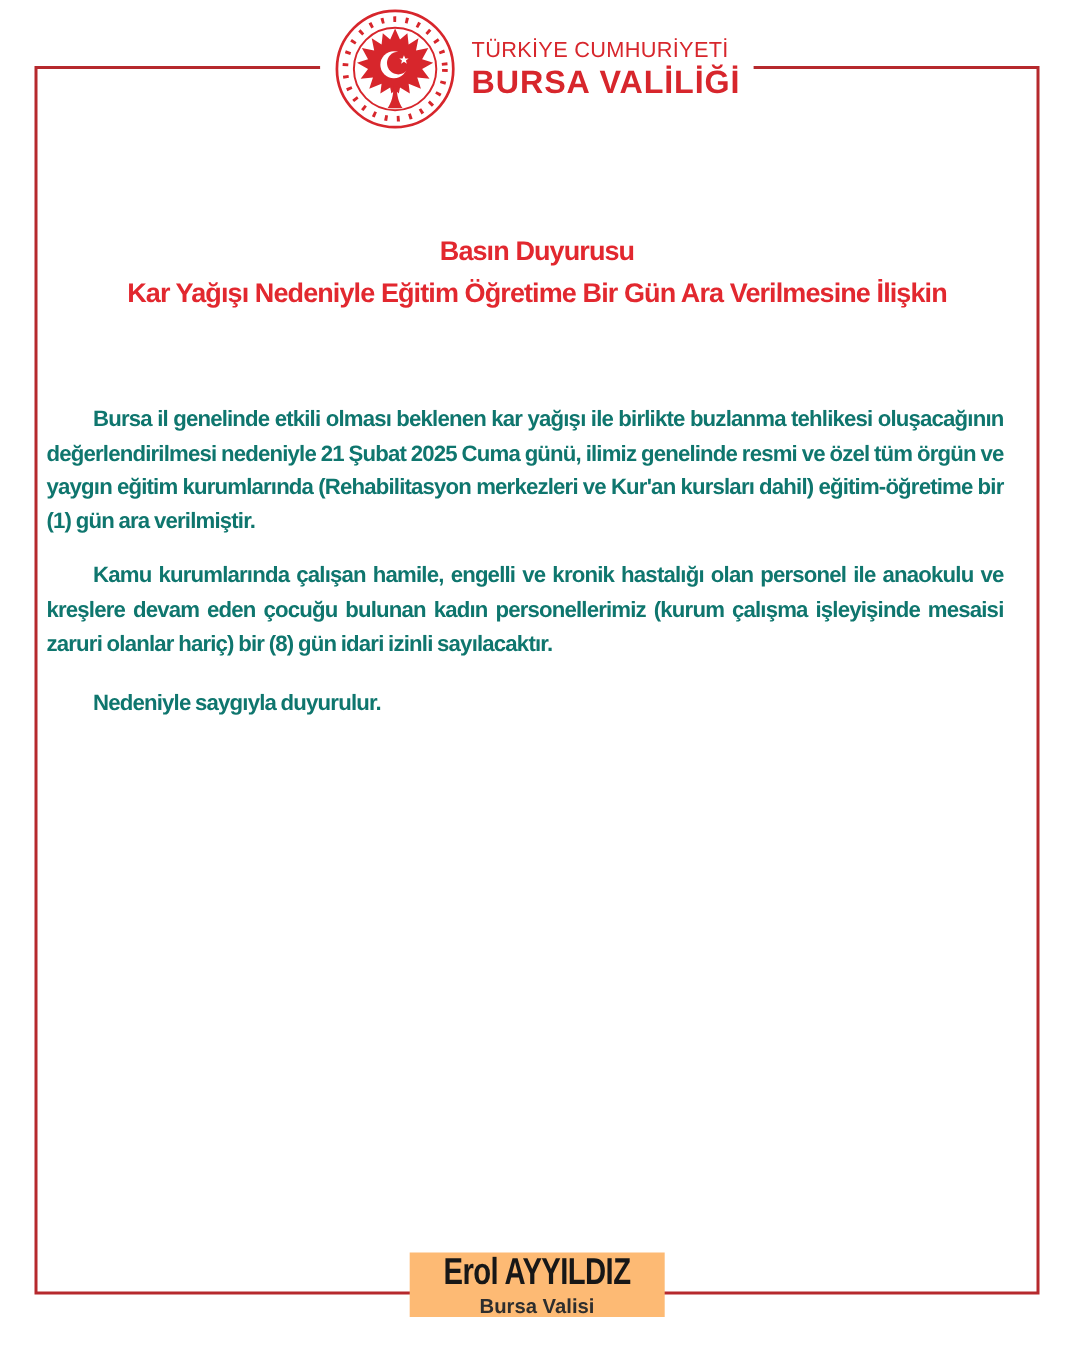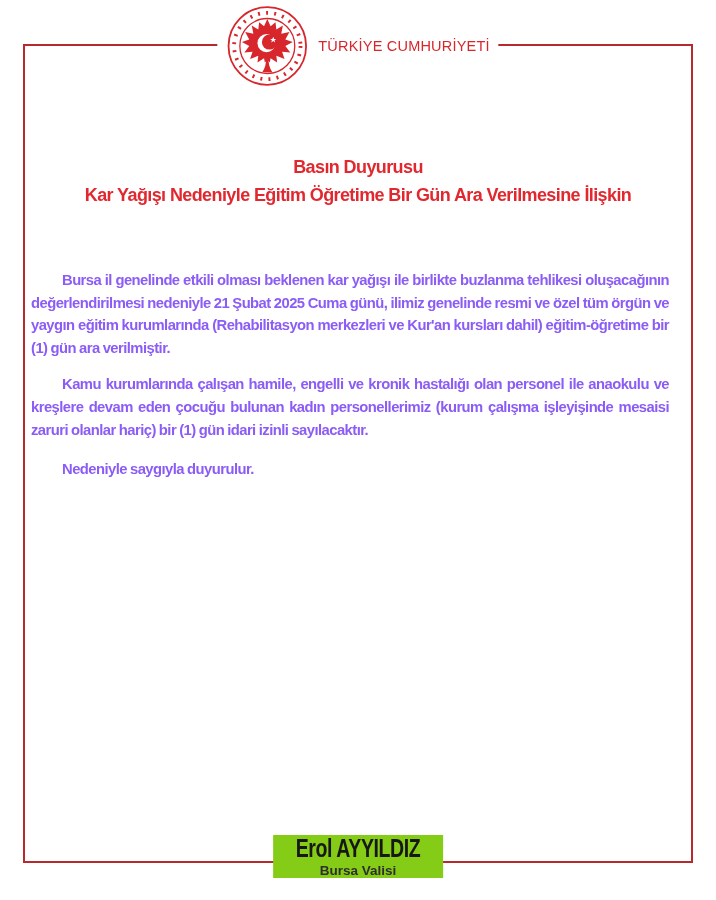--- a/index.html
+++ b/index.html
@@ -35,31 +35,31 @@
     margin:107px 12px 0;
     text-align:center;color:#e2282f;
     font-size:18px;font-weight:700;letter-spacing:-.6px;
     line-height:28px;
   }
   .title span{display:block;}
 
   
   .content{margin:60px 22px 0 6px;}
   .content p{
-    margin:0;color:#8b5cf6;font-weight:700;
+    margin:0;color:#0f766e;font-weight:700;
     font-size:14.8px;letter-spacing:-.55px;word-spacing:-.5px;
     line-height:22.6px;text-align:justify;text-indent:31px;
   }
   .content p.p2{margin-top:14px;}
   .content p.closing{margin-top:17px;text-align:left;}
 
   
   .signature{
     position:absolute;top:835px;left:50%;transform:translateX(-50%);
-    background:#84cc16;padding:0 5px;text-align:center;z-index:3;
+    background:#fdba74;padding:0 5px;text-align:center;z-index:3;
   }
   .sig-name{
     display:block;white-space:nowrap;
     font-size:25px;font-weight:700;color:#171717;line-height:26px;
     transform:scaleX(.78);transform-origin:center;
     letter-spacing:-.5px;
   }
   .sig-role{
     display:block;font-size:13.5px;font-weight:700;color:#2e2e2e;
     line-height:15px;margin-top:2px;
@@ -72,21 +72,21 @@
 
   <div class="frame">
 
     <h1 class="title">
       <span>Basın Duyurusu</span>
       <span>Kar Yağışı Nedeniyle Eğitim Öğretime Bir Gün Ara Verilmesine İlişkin</span>
     </h1>
 
     <div class="content">
       <p class="p1">Bursa il genelinde etkili olması beklenen kar yağışı ile birlikte buzlanma tehlikesi oluşacağının değerlendirilmesi nedeniyle 21 Şubat 2025 Cuma günü, ilimiz genelinde resmi ve özel tüm örgün ve yaygın eğitim kurumlarında (Rehabilitasyon merkezleri ve Kur'an kursları dahil) eğitim-öğretime bir (1) gün ara verilmiştir.</p>
-      <p class="p2">Kamu kurumlarında çalışan hamile, engelli ve kronik hastalığı olan personel ile anaokulu ve kreşlere devam eden çocuğu bulunan kadın personellerimiz (kurum çalışma işleyişinde mesaisi zaruri olanlar hariç) bir (1) gün idari izinli sayılacaktır.</p>
+      <p class="p2">Kamu kurumlarında çalışan hamile, engelli ve kronik hastalığı olan personel ile anaokulu ve kreşlere devam eden çocuğu bulunan kadın personellerimiz (kurum çalışma işleyişinde mesaisi zaruri olanlar hariç) bir (8) gün idari izinli sayılacaktır.</p>
       <p class="closing">Nedeniyle saygıyla duyurulur.</p>
     </div>
 
   </div>
 
   <div class="logo-block">
     <svg class="emblem" viewBox="0 0 100 100" aria-hidden="true">
 
       <circle cx="50" cy="50" r="47.3" fill="none" stroke="#d7262c" stroke-width="2.2"></circle>
 
@@ -98,20 +98,21 @@
 
       <path fill="#d7262c" d="M48.4 64 C49 71 47 77.5 43.8 82 L56.2 82 C53 77.5 51 71 51.6 64 Z"></path>
 
       <circle cx="49" cy="46.5" r="11" fill="#ffffff"></circle>
       <circle cx="52.6" cy="45.2" r="9.2" fill="#d7262c"></circle>
 
       <path fill="#ffffff" transform="translate(57.2,42.6) scale(1.25)" d="M0,-3 L0.9,-0.93 L3,-0.93 L1.3,0.36 L1.85,2.43 L0,1.15 L-1.85,2.43 L-1.3,0.36 L-3,-0.93 L-0.9,-0.93 Z"></path>
     </svg>
     <div class="logo-text">
       <span class="logo-line1">TÜRKİYE CUMHURİYETİ</span>
+      <span class="logo-line2">BURSA VALİLİĞİ</span>
     </div>
   </div>
 
   <div class="signature">
     <span class="sig-name">Erol AYYILDIZ</span>
     <span class="sig-role">Bursa Valisi</span>
   </div>
 
 </div>
 

